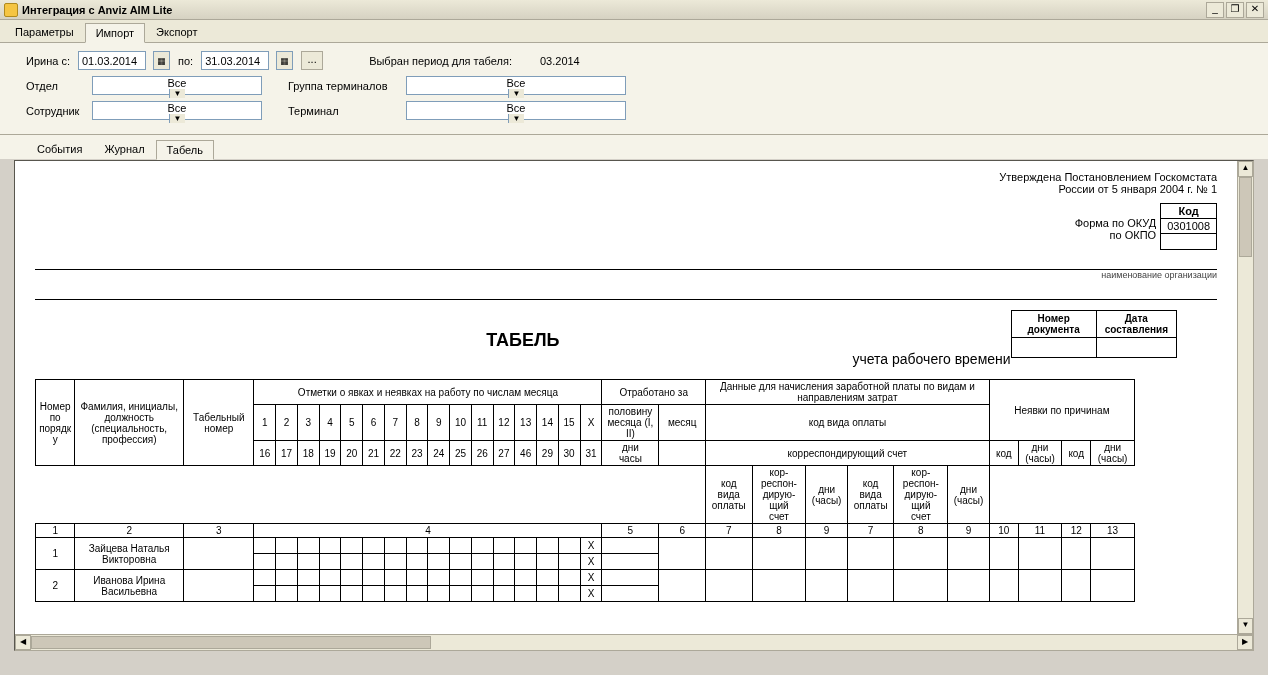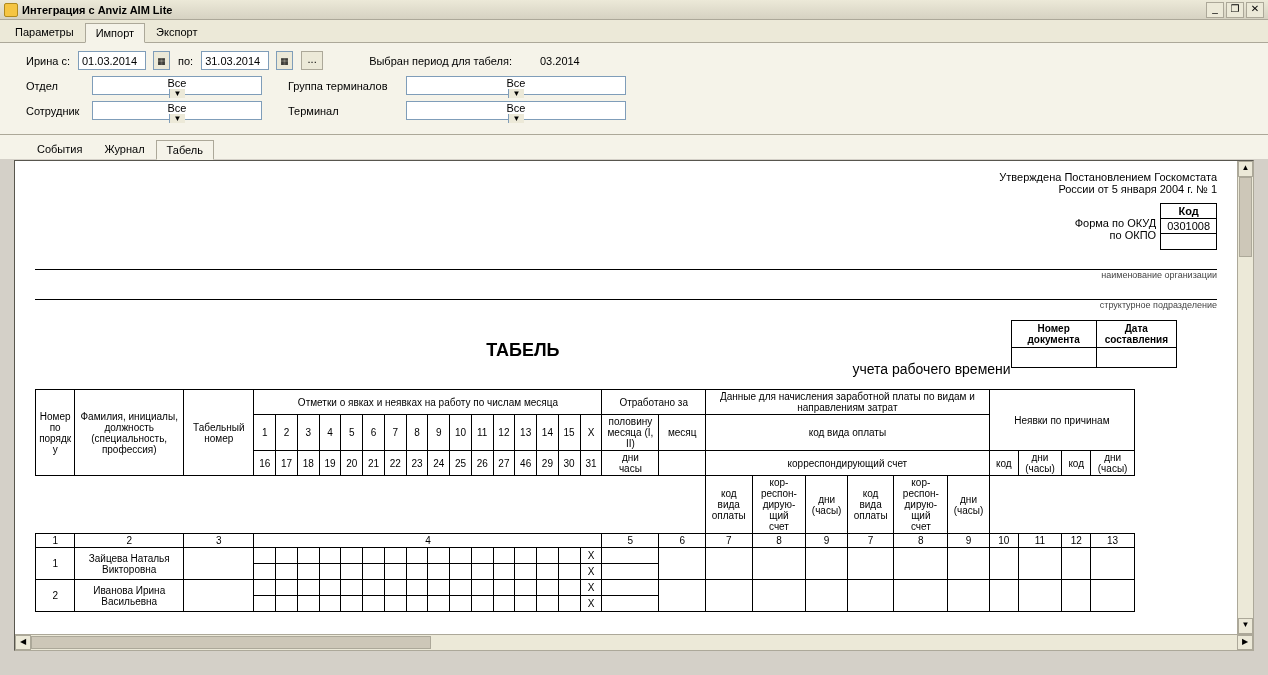--- a/index.html
+++ b/index.html
@@ -293,21 +293,20 @@
         <tr>
               <td style="height:16px"></td>
             </tr>
       </tbody>
         </table>
     </div>
 
     <div class="org-line"></div>
     <div class="org-sub">наименование организации</div>
     <div class="org-line"></div>
-    <div class="org-sub">структурное подразделение</div>
 
     <div class="mid-row">
       <div style="flex:1;text-align:center;padding-top:20px">
         <div class="tabel-title">ТАБЕЛЬ</div>
         <div class="tabel-sub">учета  рабочего времени</div>
       </div>
       <table class="mini-table">
         <tbody>
             <tr>
           <th style="width:85px">Номер документа</th>

